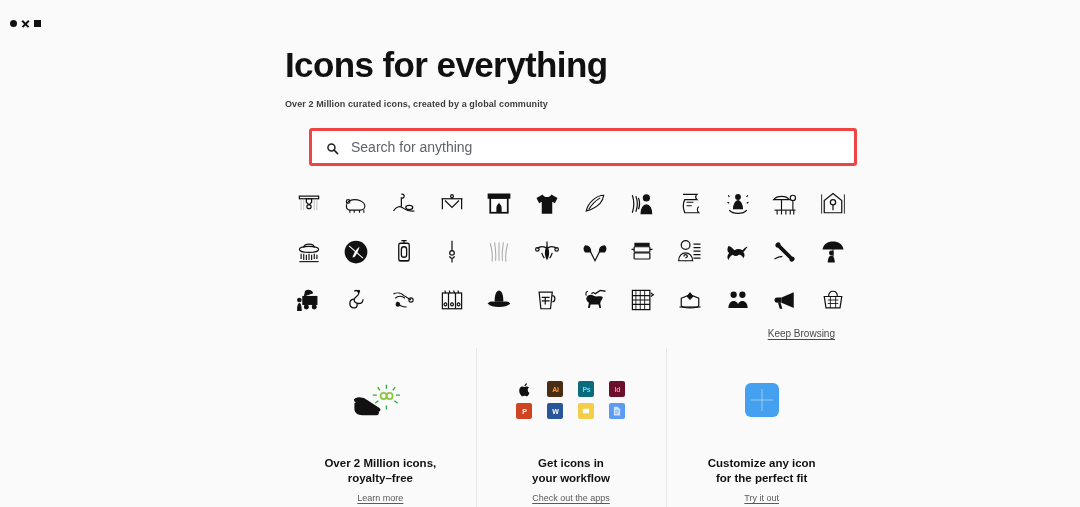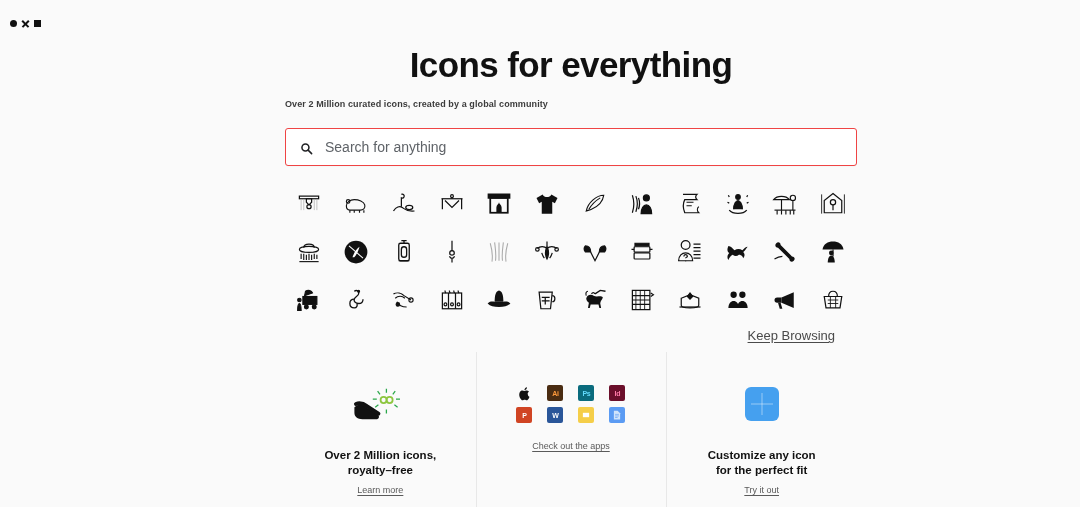--- a/index.html
+++ b/index.html
@@ -67,44 +67,44 @@
 
   .hero-title {
     margin: 0;
     padding-top: 44px;
     font-size: 35px;
     line-height: 42px;
     font-weight: 700;
     letter-spacing: -0.6px;
     color: #111;
     white-space: nowrap;
-    text-align: center;
   }
   .hero-sub {
     margin: 0;
     padding-top: 12px;
     font-size: 9px;
     line-height: 12px;
     font-weight: 700;
     color: #3c3c3c;
     letter-spacing: 0.1px;
   }
 
   
   .search-bar {
     margin-top: 18px;
     height: 38px;
     background: #ffffff;
-    border: 1px solid #ef4444;
+    border: 3px solid #ef4444;
     border-radius: 3px;
     display: flex;
     align-items: center;
     padding: 0 14px;
     box-sizing: border-box;
     box-shadow: 0 1px 1px rgba(0,0,0,0.02);
+    margin-left: 24px;
   }
   .search-icon {
     width: 13px;
     height: 13px;
     flex: 0 0 13px;
     margin-right: 12px;
     display: block;
   }
   .search-input {
     border: none;
@@ -137,21 +137,21 @@
   .grid-icon svg { display: block; }
 
   
   .keep-browsing-row {
     margin-top: 4px;
     display: flex;
     justify-content: flex-end;
     padding-right: 22px;
   }
   .keep-browsing {
-    font-size: 13px;
+    font-size: 10px;
     color: #4a4a4a;
     text-decoration: underline;
     text-underline-offset: 2px;
     cursor: pointer;
   }
 
   
   .features {
     margin-top: 9px;
     display: grid;
@@ -175,21 +175,21 @@
     width: 1px;
     background: #e8e8e8;
   }
   .feature-art {
     height: 60px;
     display: flex;
     align-items: center;
     justify-content: center;
   }
   .feature-title {
-    margin-top: 14px;
+    margin-top: 26px;
     font-size: 11.5px;
     line-height: 15px;
     font-weight: 700;
     color: #111;
     text-align: center;
     white-space: pre-line;
   }
   .feature-link {
     margin-top: 7px;
     font-size: 9px;
@@ -644,20 +644,22 @@
                 </svg>
             </span>
             <span class="app-tile" style="background:#5b9bf3">
               <svg viewBox="0 0 16 16" width="10" height="12">
                   <path d="M3 1h6l4 4v10H3z" fill="#cfe3fb"></path>
                   <path d="M5 7h6M5 9.5h6M5 12h4" stroke="#5b9bf3" stroke-width="1"></path>
                 </svg>
             </span>
           </div>
         </div>
+        <div class="feature-title">Get icons in
+your workflow</div>
         <span class="feature-link">Check out the apps</span>
       </div>
 
       <div class="feature">
         <div class="feature-art">
           <div class="customize-tile"></div>
         </div>
         <div class="feature-title">Customize any icon
 for the perfect fit</div>
         <span class="feature-link">Try it out</span>

